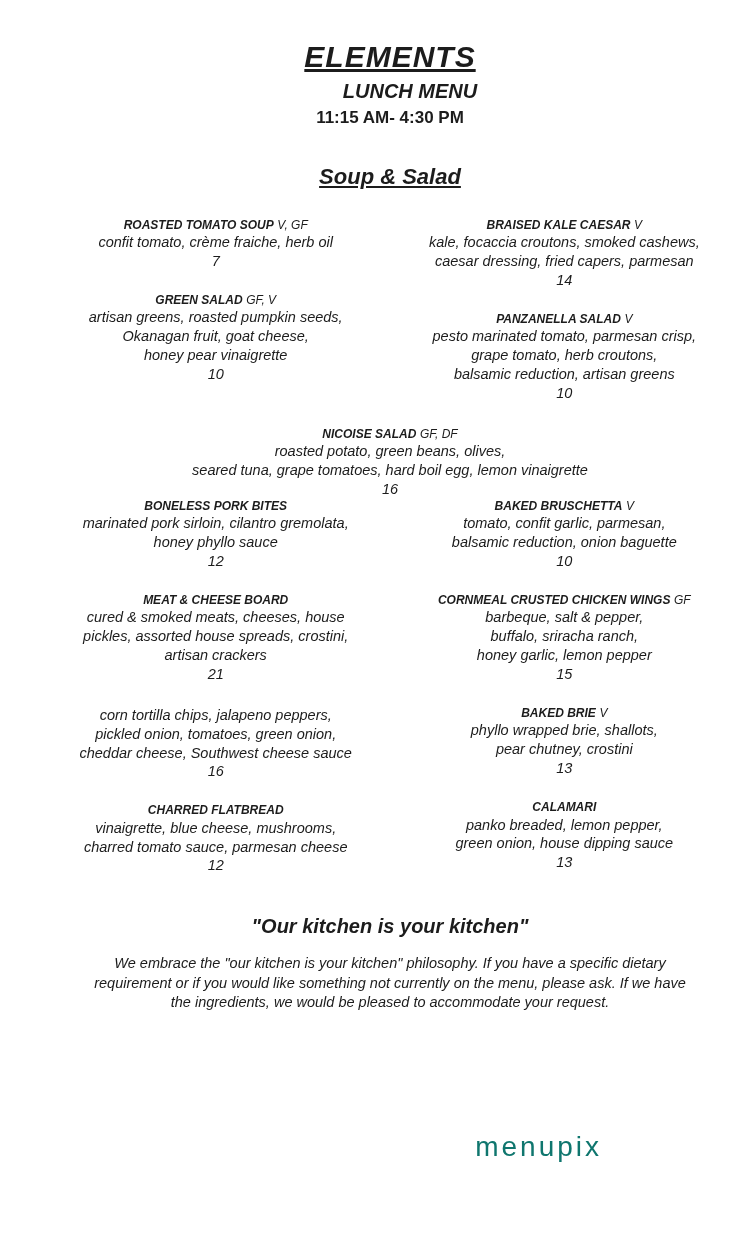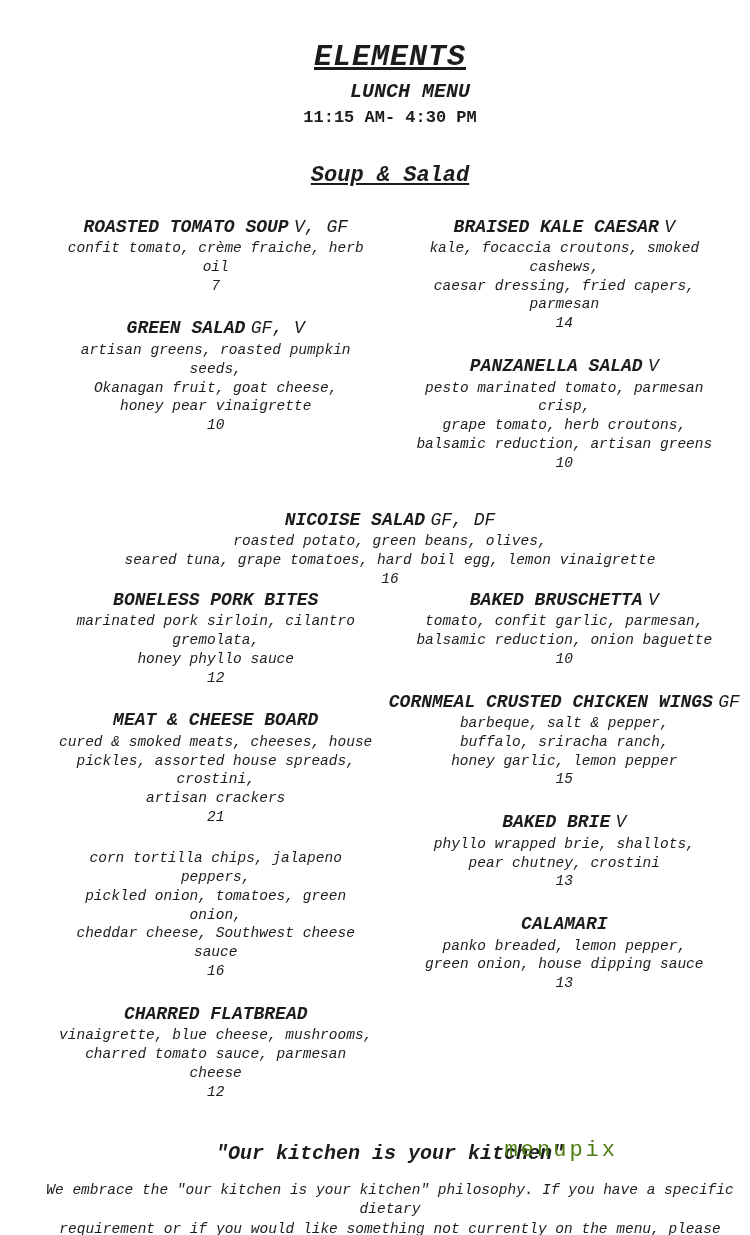--- a/index.html
+++ b/index.html
@@ -3,21 +3,21 @@
 <meta charset="utf-8">
 <style>
   html, body { margin: 0; padding: 0; background: #ffffff; }
   .page {
     position: relative;
     width: 750px;
     height: 1235px;
     margin: 0 auto;
     background: #ffffff;
     color: #1c1c1c;
-    font-family: Liberation Mono, monospace;
+    font-family: Liberation Sans, sans-serif;
     text-align: center;
     box-sizing: border-box;
     padding-top: 40px;
     overflow: hidden;
     padding-left: 30px;
   }
   .title {
     font-size: 30px;
     font-weight: bold;
     font-style: italic;
@@ -59,47 +59,47 @@
   }
   .menu-item {
     font-style: italic;
     font-size: 14.5px;
     line-height: 1.3;
   }
   .item-title {
     display: flex;
     justify-content: center;
     white-space: nowrap;
-    font-size: 18px;
+    font-size: 12px;
   }
   .item-name { font-weight: bold; }
   .item-tags { font-weight: normal; margin-left: 0.3em; }
   .item-tags:empty { margin-left: 0; }
   .item-desc { white-space: pre-line; }
-  .full-item { margin-top: 36px; padding: 0 20px; text-align: center; }
+  .full-item { margin-top: 24px; padding: 0 20px; text-align: center; }
   .quote {
     font-size: 20px;
     font-weight: bold;
     font-style: italic;
     margin-top: 40px;
   }
   .note {
     font-style: italic;
     font-size: 14.5px;
     line-height: 1.35;
     margin: 16px auto 0;
     max-width: 700px;
     white-space: pre-line;
   }
   .watermark {
     position: absolute;
-    right: 132px;
+    right: 148px;
     bottom: 72px;
-    color: #4d7c0f;
-    font-size: 22px;
+    color: #0f766e;
+    font-size: 28px;
     letter-spacing: 3px;
     font-style: normal;
   }
 </style>
 </head>
 <body>
 
 <div class="page">
 
   <div class="title">ELEMENTS</div>

